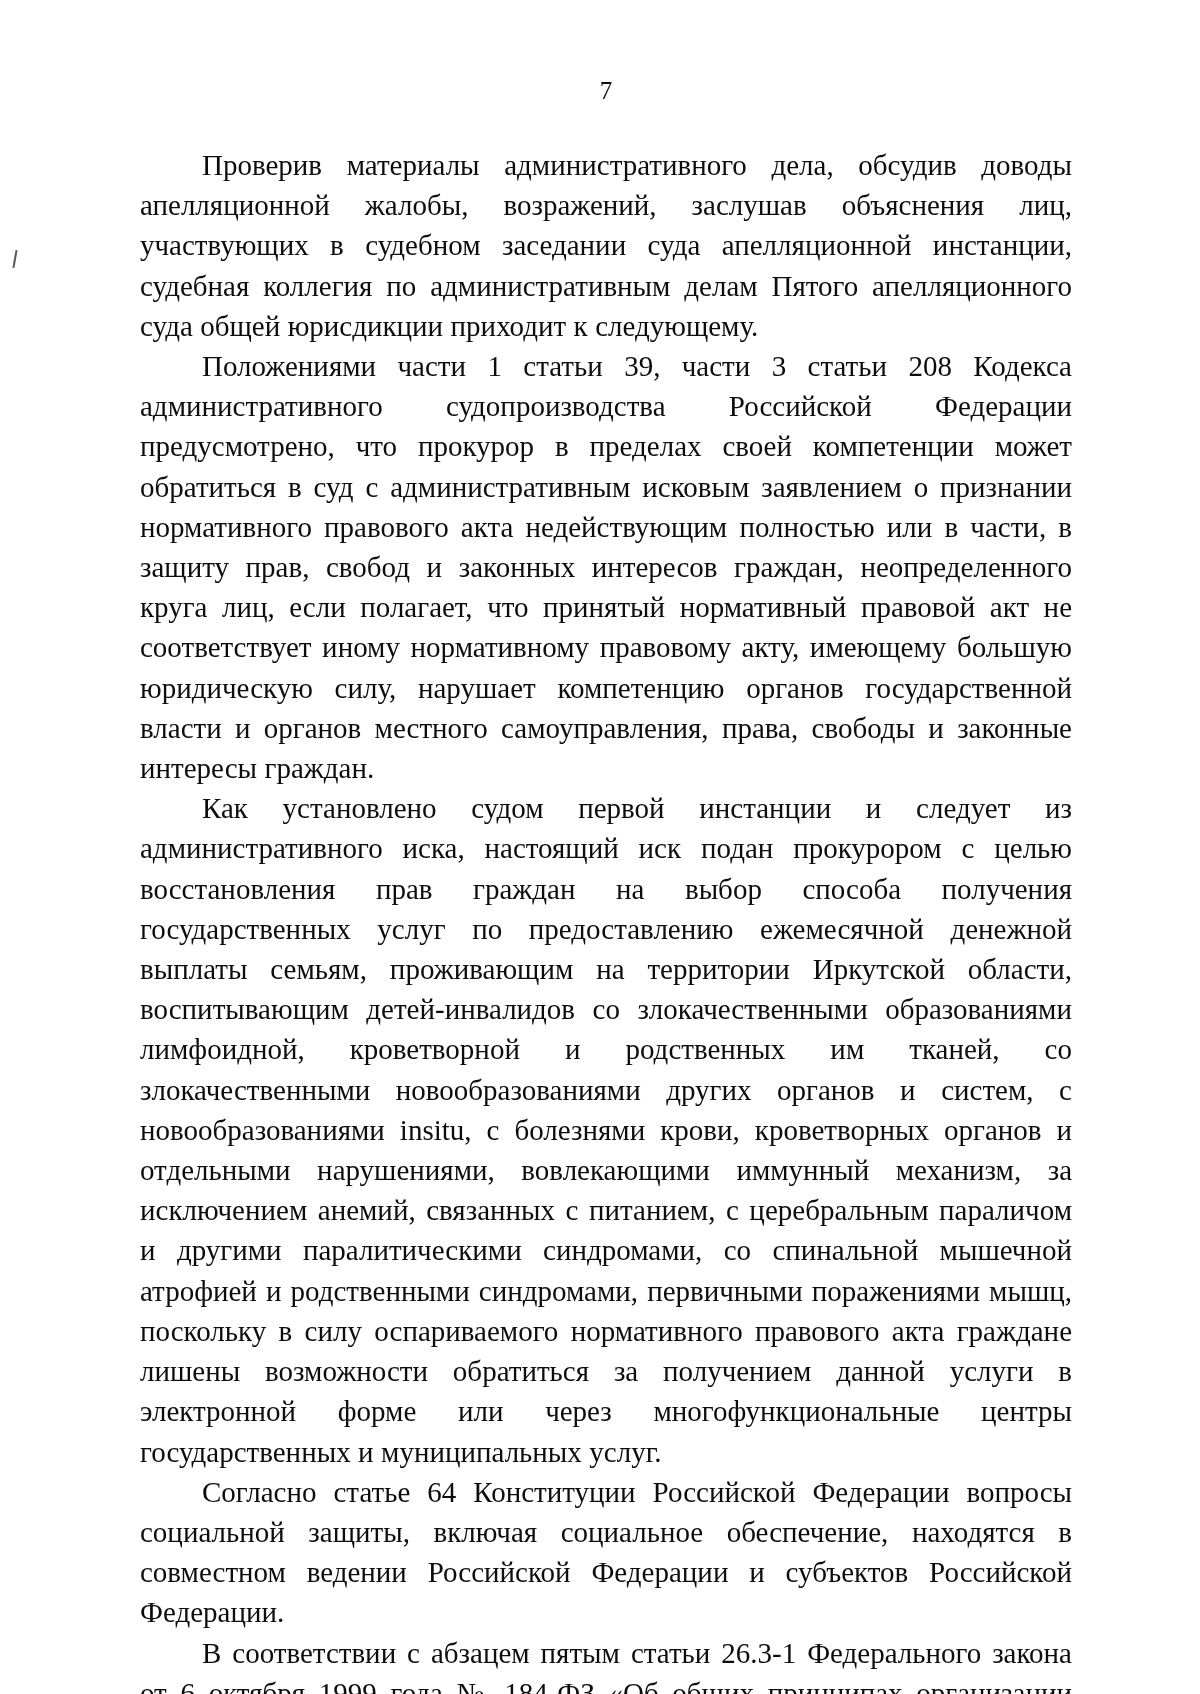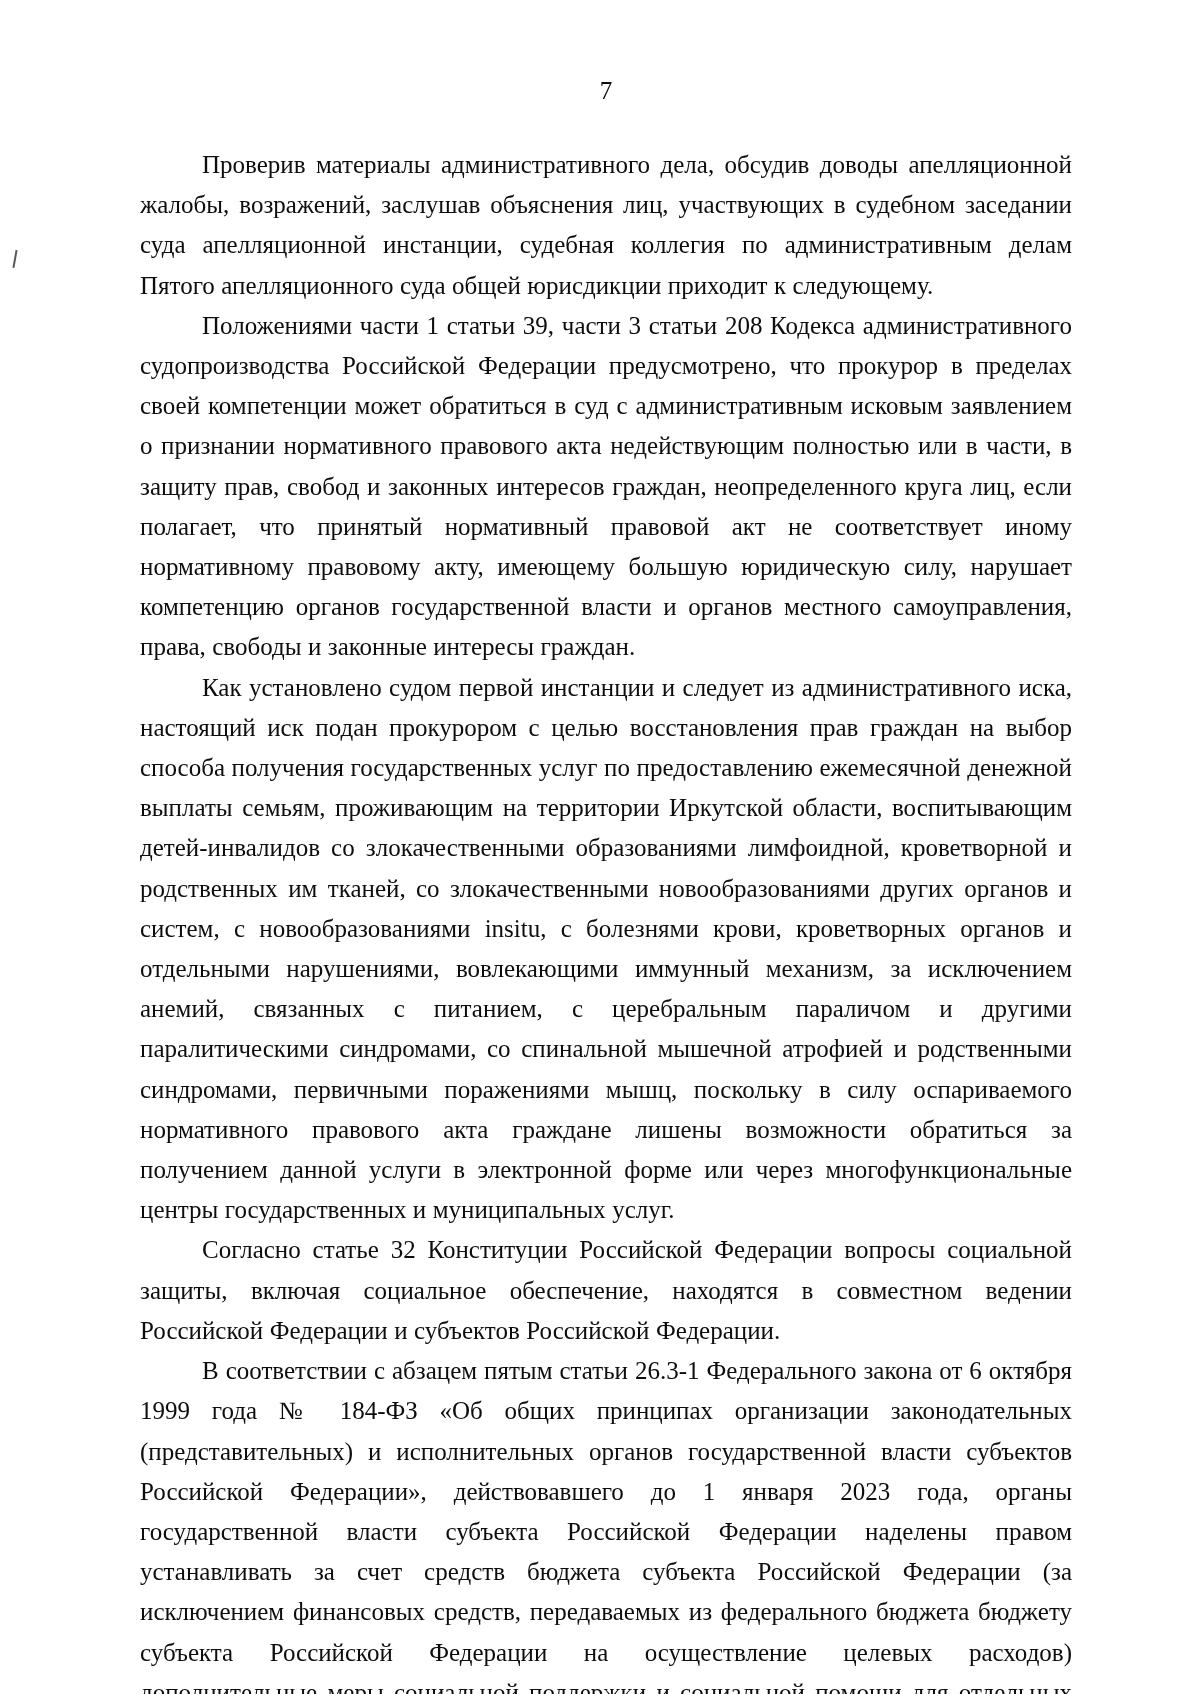--- a/index.html
+++ b/index.html
@@ -24,21 +24,21 @@
   }
   .page-number {
     text-align: center;
     font-size: 25px;
     line-height: 1;
     margin: 0 0 42px 0;
     letter-spacing: 0.2px;
   }
   .body-text p {
     margin: 0;
-    font-size: 25px;
+    font-size: 29px;
     line-height: 40.2px;
     text-align: justify;
     text-indent: 62px;
     text-justify: inter-word;
     word-spacing: 0.2px;
     hyphens: none;
   }
   .body-text p:last-child {
     text-align: justify;
   }
@@ -59,17 +59,17 @@
 <div class="page">
 
   <div class="stray-mark"></div>
 
   <div class="page-number">7</div>
 
   <div class="body-text">
     <p>Проверив материалы административного дела, обсудив доводы апелляционной жалобы, возражений, заслушав объяснения лиц, участвующих в судебном заседании суда апелляционной инстанции,  судебная коллегия по административным делам Пятого апелляционного суда общей юрисдикции приходит к следующему.</p>
     <p>Положениями части 1 статьи 39, части 3 статьи 208 Кодекса административного судопроизводства Российской Федерации предусмотрено, что прокурор в пределах своей компетенции может обратиться в суд с административным исковым заявлением о признании нормативного правового акта недействующим полностью или в части, в защиту прав, свобод и законных интересов граждан, неопределенного круга лиц, если полагает, что принятый нормативный правовой акт не соответствует иному нормативному правовому акту, имеющему большую юридическую силу, нарушает компетенцию органов государственной власти и органов местного самоуправления, права, свободы и законные интересы граждан.</p>
     <p>Как установлено судом первой инстанции и следует из административного иска, настоящий иск подан прокурором с целью восстановления прав граждан на выбор способа получения государственных услуг по предоставлению ежемесячной денежной выплаты семьям, проживающим на территории Иркутской области, воспитывающим детей-инвалидов со злокачественными образованиями лимфоидной, кроветворной и родственных им тканей, со злокачественными новообразованиями других органов и систем, с новообразованиями insitu, с болезнями крови, кроветворных органов и отдельными нарушениями, вовлекающими иммунный механизм, за исключением анемий, связанных с питанием, с церебральным параличом и другими паралитическими синдромами, со спинальной мышечной атрофией и родственными синдромами, первичными поражениями мышц, поскольку в силу оспариваемого нормативного правового акта граждане лишены возможности обратиться за получением данной услуги в электронной форме или через многофункциональные центры государственных и муниципальных услуг.</p>
-    <p>Согласно статье 32 Конституции Российской Федерации вопросы социальной защиты, включая социальное обеспечение, находятся в совместном ведении Российской Федерации и субъектов Российской Федерации.</p>
+    <p>Согласно статье 64 Конституции Российской Федерации вопросы социальной защиты, включая социальное обеспечение, находятся в совместном ведении Российской Федерации и субъектов Российской Федерации.</p>
     <p>В соответствии с абзацем пятым статьи 26.3-1 Федерального закона от 6 октября 1999 года № 184-ФЗ «Об общих принципах организации законодательных (представительных) и исполнительных органов государственной власти субъектов Российской Федерации», действовавшего до 1 января 2023 года, органы государственной власти субъекта Российской Федерации наделены правом устанавливать за счет средств бюджета субъекта Российской Федерации (за исключением финансовых средств, передаваемых из федерального бюджета бюджету субъекта Российской Федерации на осуществление целевых расходов) дополнительные меры социальной поддержки и социальной помощи для отдельных категорий граждан, в том числе исходя из установленных законами и иными нормативными правовыми актами субъекта Российской Федерации</p>
   </div>
 
 </div>
 
 </body></html>

